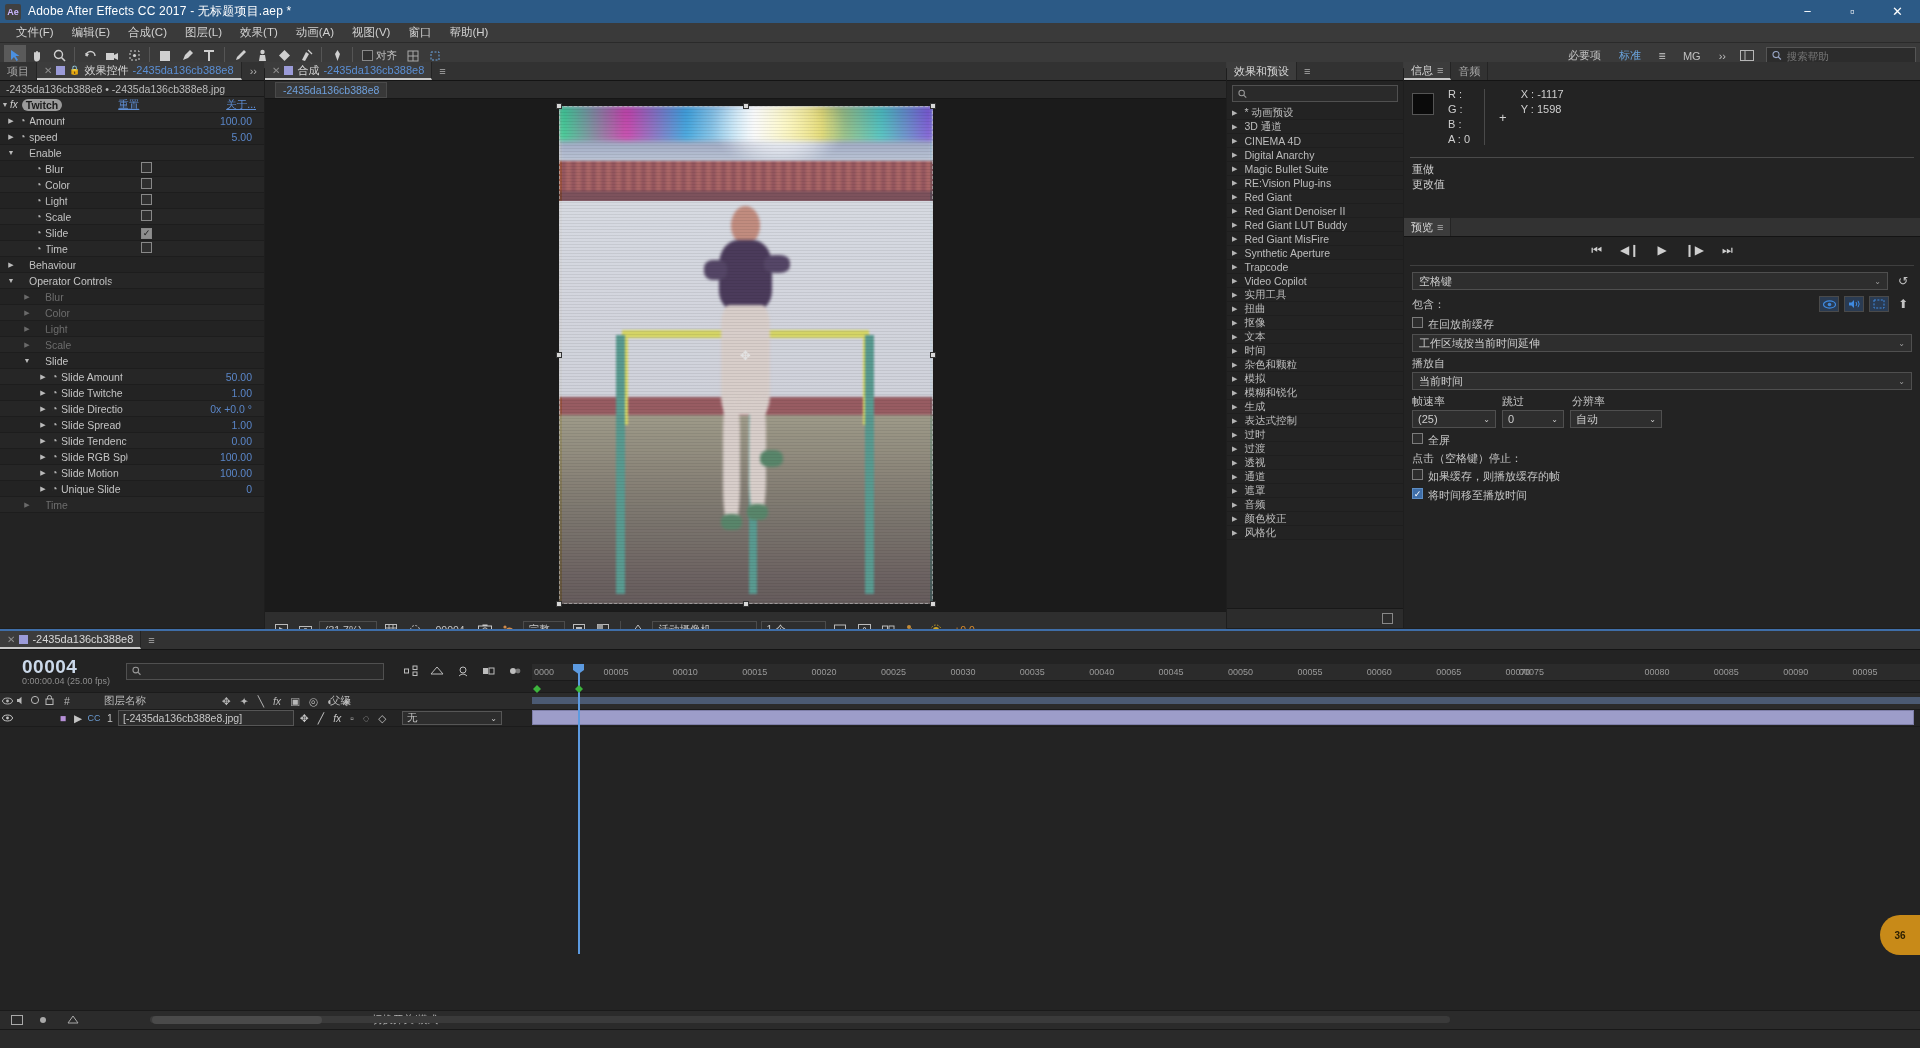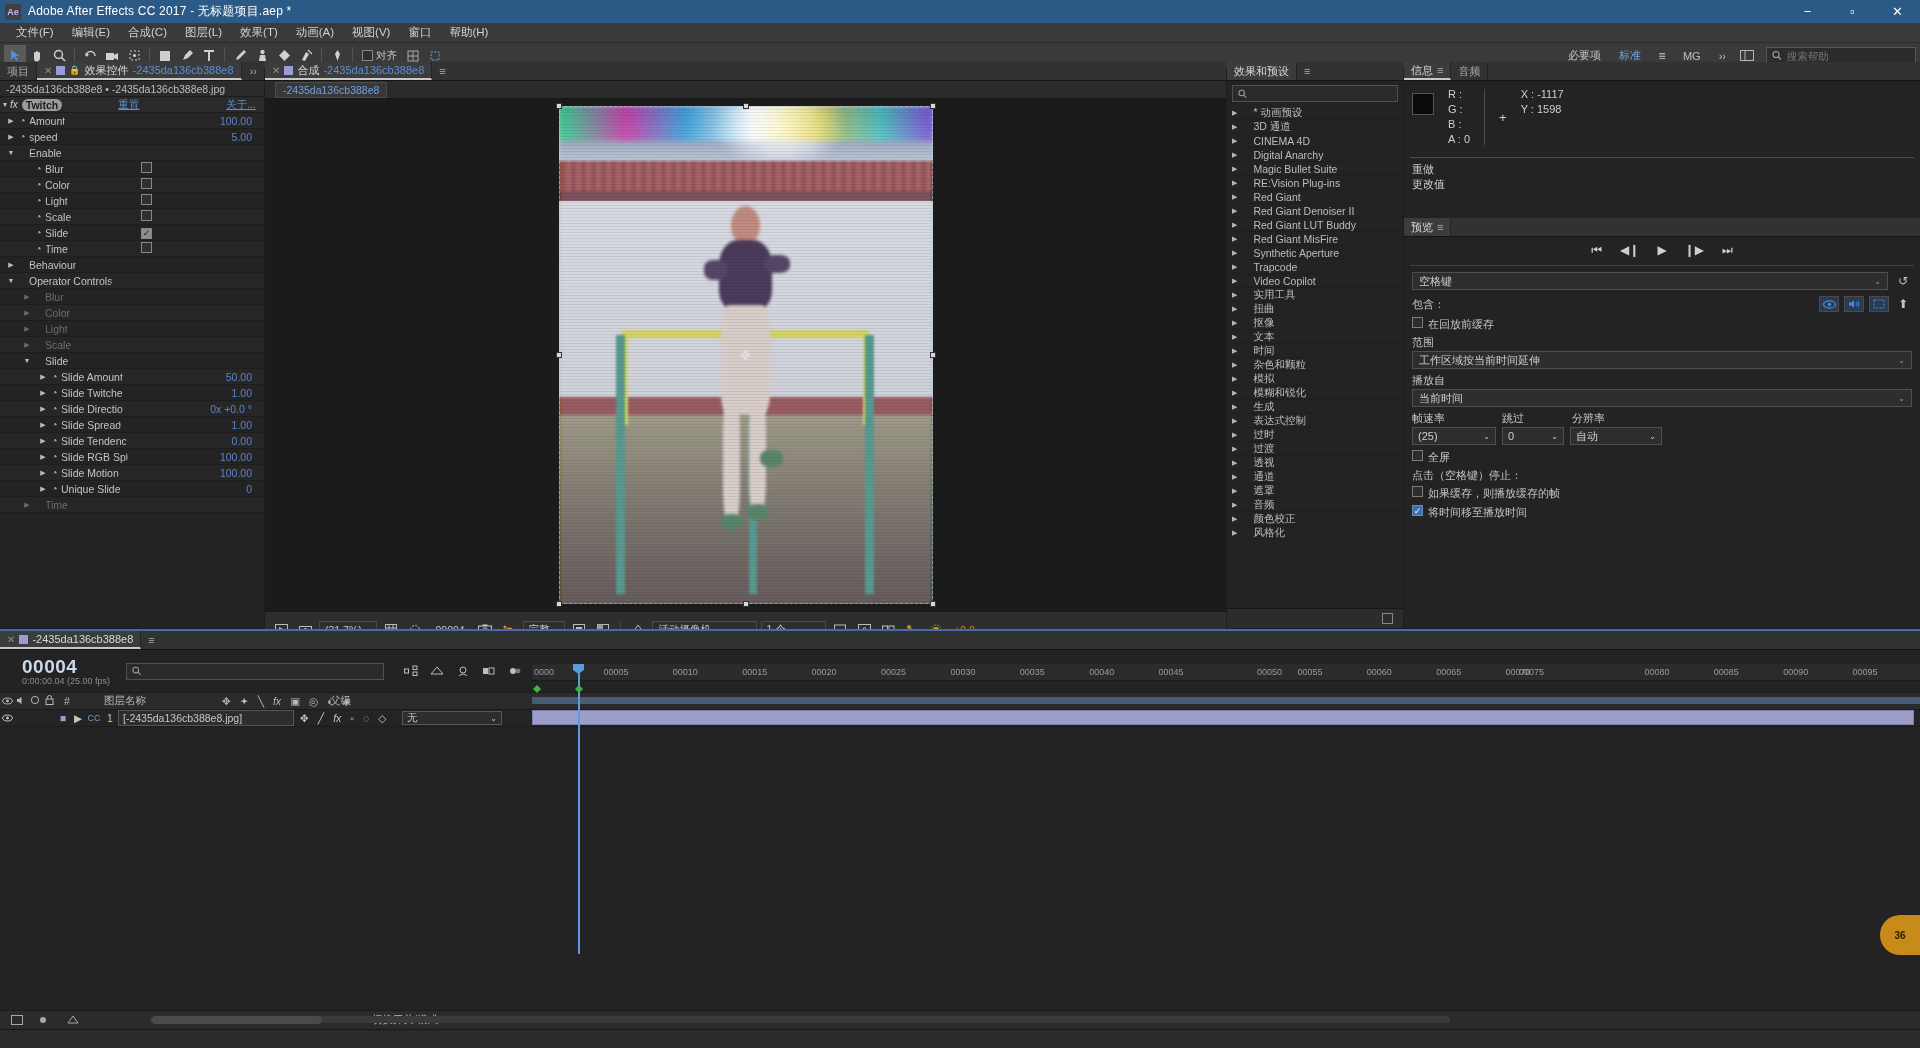--- a/index.html
+++ b/index.html
@@ -249,21 +249,21 @@
   #fx-presets { left: 1227px; top: 62px; width: 176px; height: 566px; background: #232323; }
   .fx-search {
     margin: 4px 5px; height: 17px; background: #2a2a2a; border: 1px solid #505050;
     display: flex; align-items: center; padding: 0 5px; gap: 4px;
   }
   .fx-search input {
     background: transparent; border: none; outline: none; color: #aaa;
     font-size: 10px; width: 100%; font-family: "Liberation Sans", sans-serif;
   }
   .fx-row {
-    height: 14px; display: flex; align-items: center; gap: 16px;
+    height: 14px; display: flex; align-items: center; gap: 7px;
     padding-left: 5px; font-size: 10.5px; color: #bdbdbd;
     border-bottom: 1px solid #1e1e1e; white-space: nowrap;
   }
   .fx-row .tri { font-size: 7px; color: #b4b4b4; }
   .fx-foot {
     position: absolute; bottom: 0; left: 0; right: 0; height: 20px;
     background: #2c2c2c; border-top: 1px solid #181818;
     display: flex; align-items: center; justify-content: flex-end; padding-right: 6px;
   }
 
@@ -1106,21 +1106,20 @@
           </svg>
       </span>
       <span class="pv-icobtn">⬆</span>
     </div>
 
     <div class="pv-chk">
       <span class="box"></span>
       <span>在回放前缓存</span>
     </div>
 
-    <div class="pv-label">范围</div>
     <div class="pv-ddrow">
       <div class="pv-dd">
         <span>工作区域按当前时间延伸</span>
         <span class="cv">⌄</span>
       </div>
     </div>
 
     <div class="pv-label">播放自</div>
     <div class="pv-ddrow">
       <div class="pv-dd">
@@ -1232,21 +1231,21 @@
     <div class="tl-tick" style="left: 2px;">0000</div>
         <div class="tl-tick" style="left: 71.4px;">00005</div>
         <div class="tl-tick" style="left: 140.8px;">00010</div>
         <div class="tl-tick" style="left: 210.2px;">00015</div>
         <div class="tl-tick" style="left: 279.6px;">00020</div>
         <div class="tl-tick" style="left: 349px;">00025</div>
         <div class="tl-tick" style="left: 418.4px;">00030</div>
         <div class="tl-tick" style="left: 487.8px;">00035</div>
         <div class="tl-tick" style="left: 557.2px;">00040</div>
         <div class="tl-tick" style="left: 626.6px;">00045</div>
-        <div class="tl-tick" style="left: 725px;">00050</div>
+        <div class="tl-tick" style="left: 696px;">00050</div>
         <div class="tl-tick" style="left: 765.4px;">00055</div>
         <div class="tl-tick" style="left: 834.8px;">00060</div>
         <div class="tl-tick" style="left: 904.2px;">00065</div>
         <div class="tl-tick" style="left: 973.6px;">00070</div>
         <div class="tl-tick" style="left: 987px;">00075</div>
         <div class="tl-tick" style="left: 1112.4px;">00080</div>
         <div class="tl-tick" style="left: 1181.8px;">00085</div>
         <div class="tl-tick" style="left: 1251.2px;">00090</div>
         <div class="tl-tick" style="left: 1320.6px;">00095</div>
       </div>

